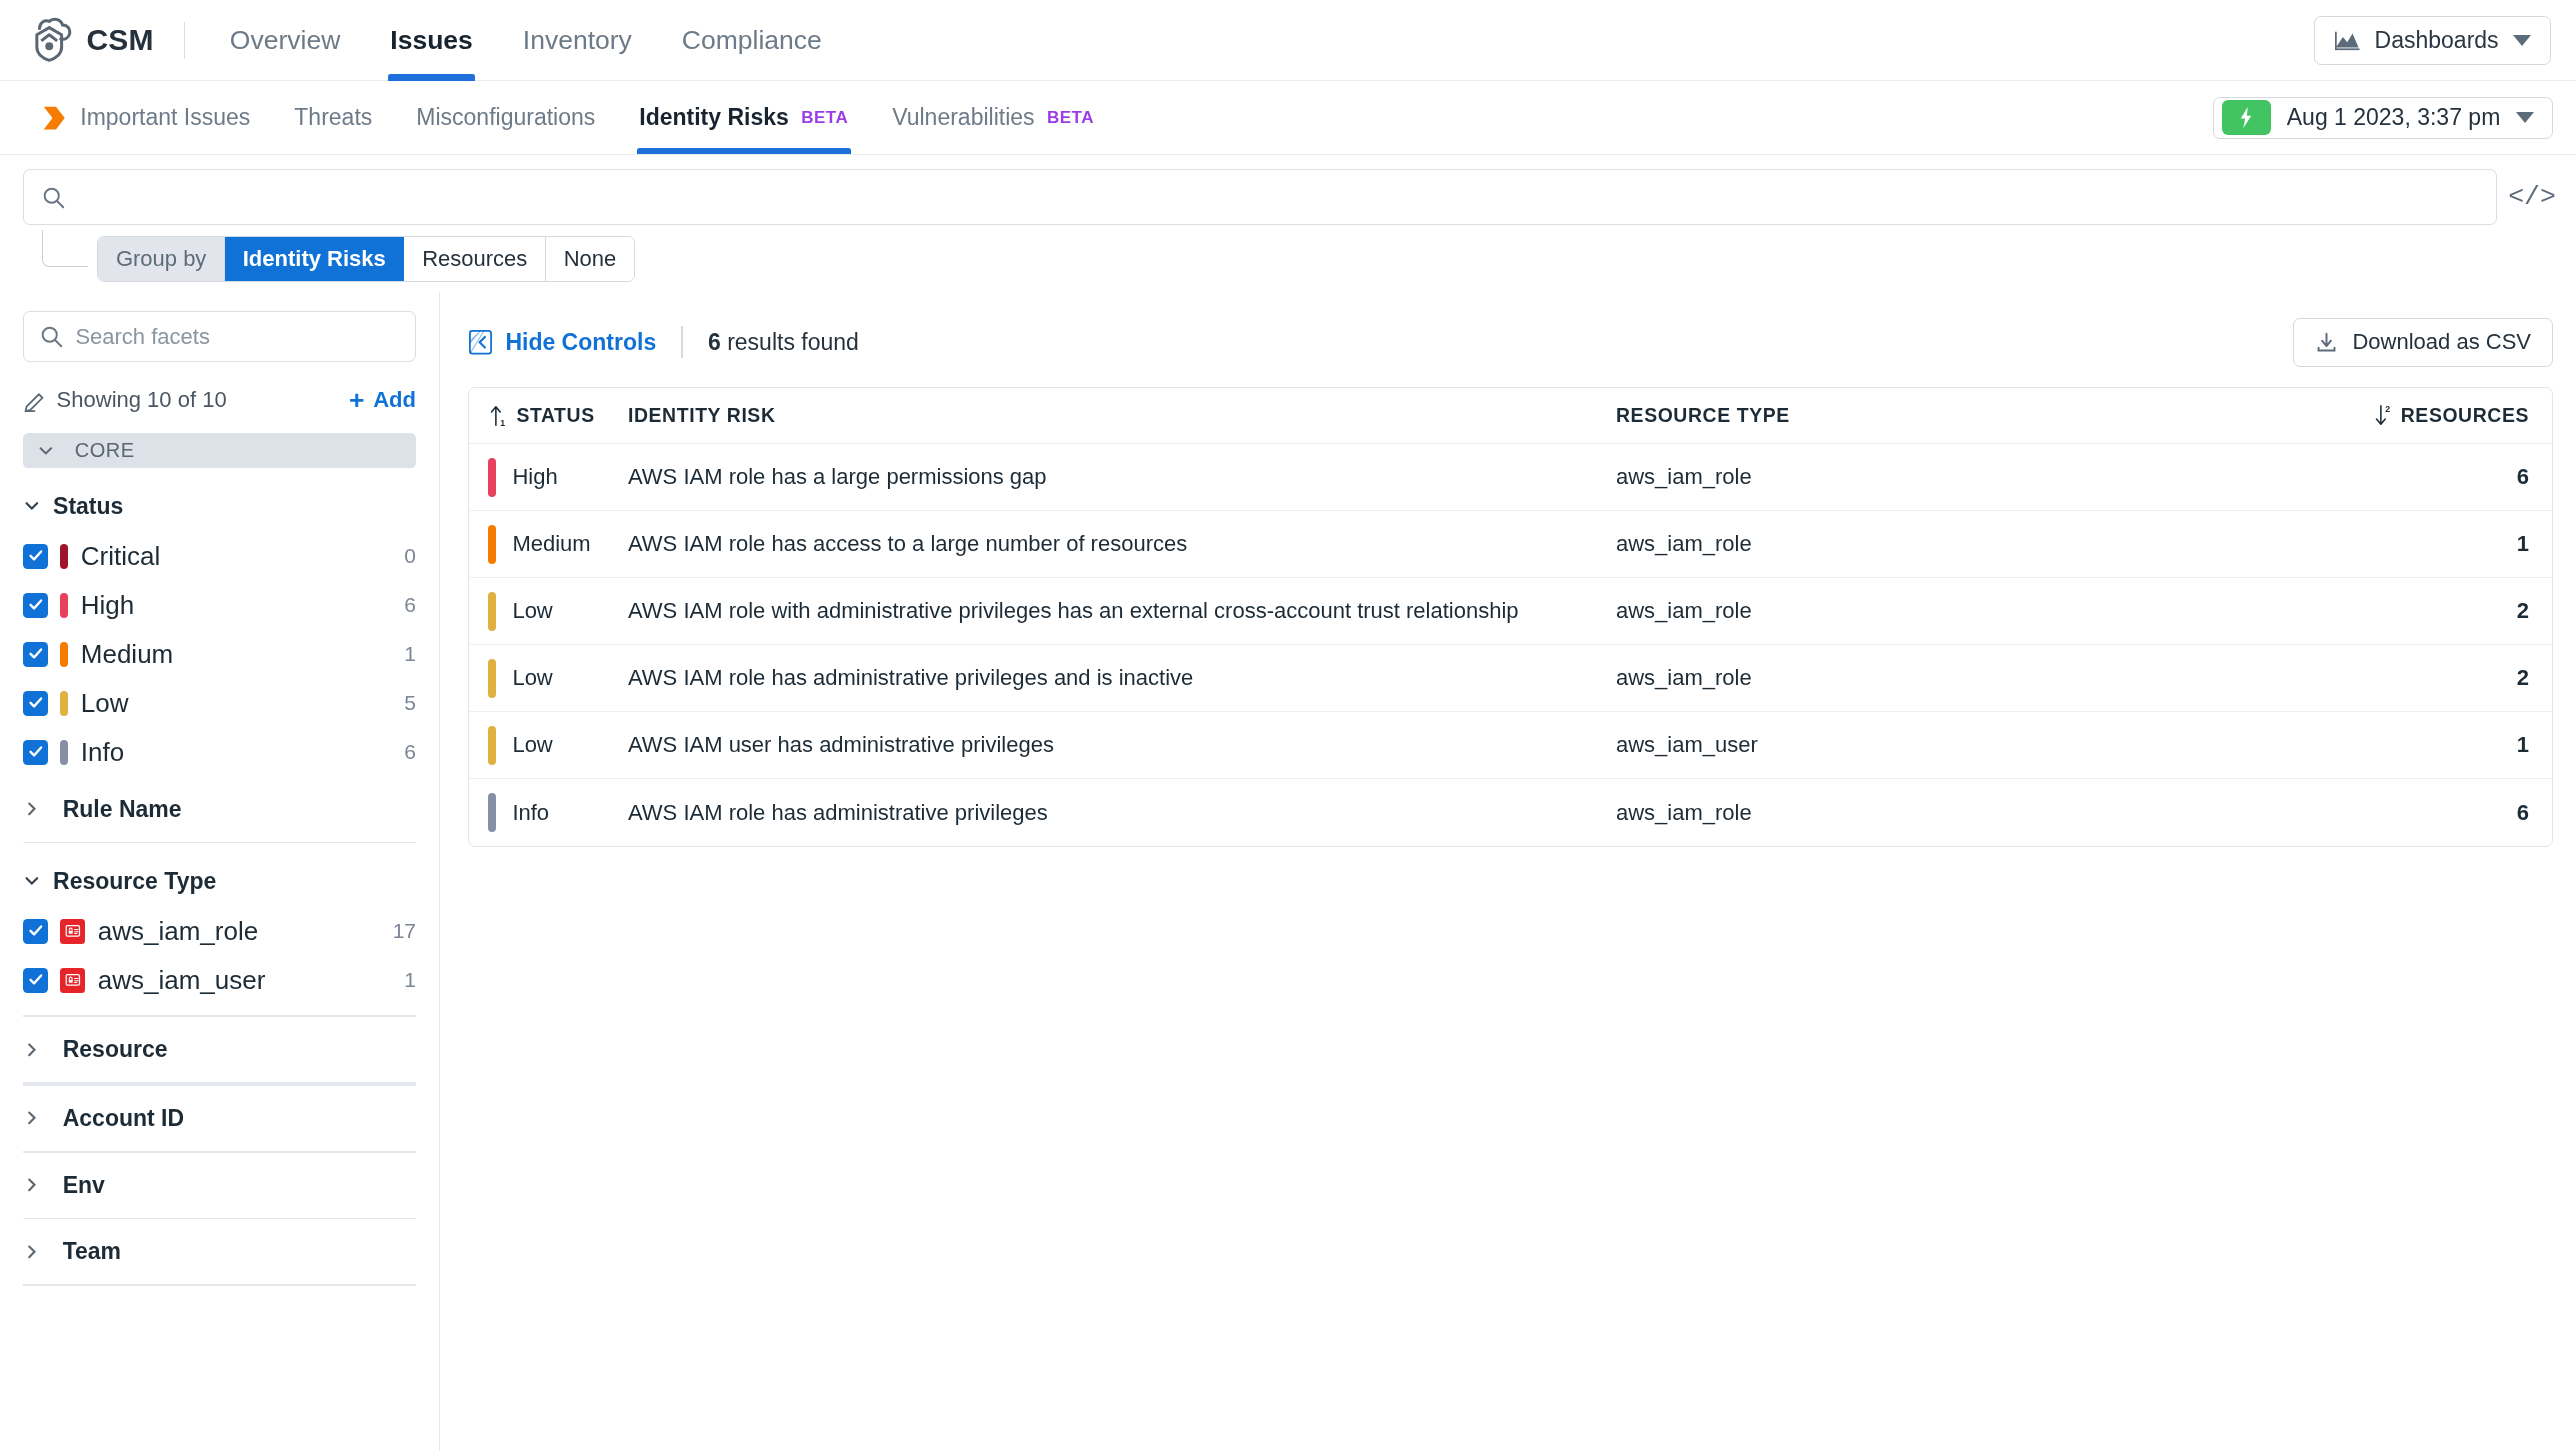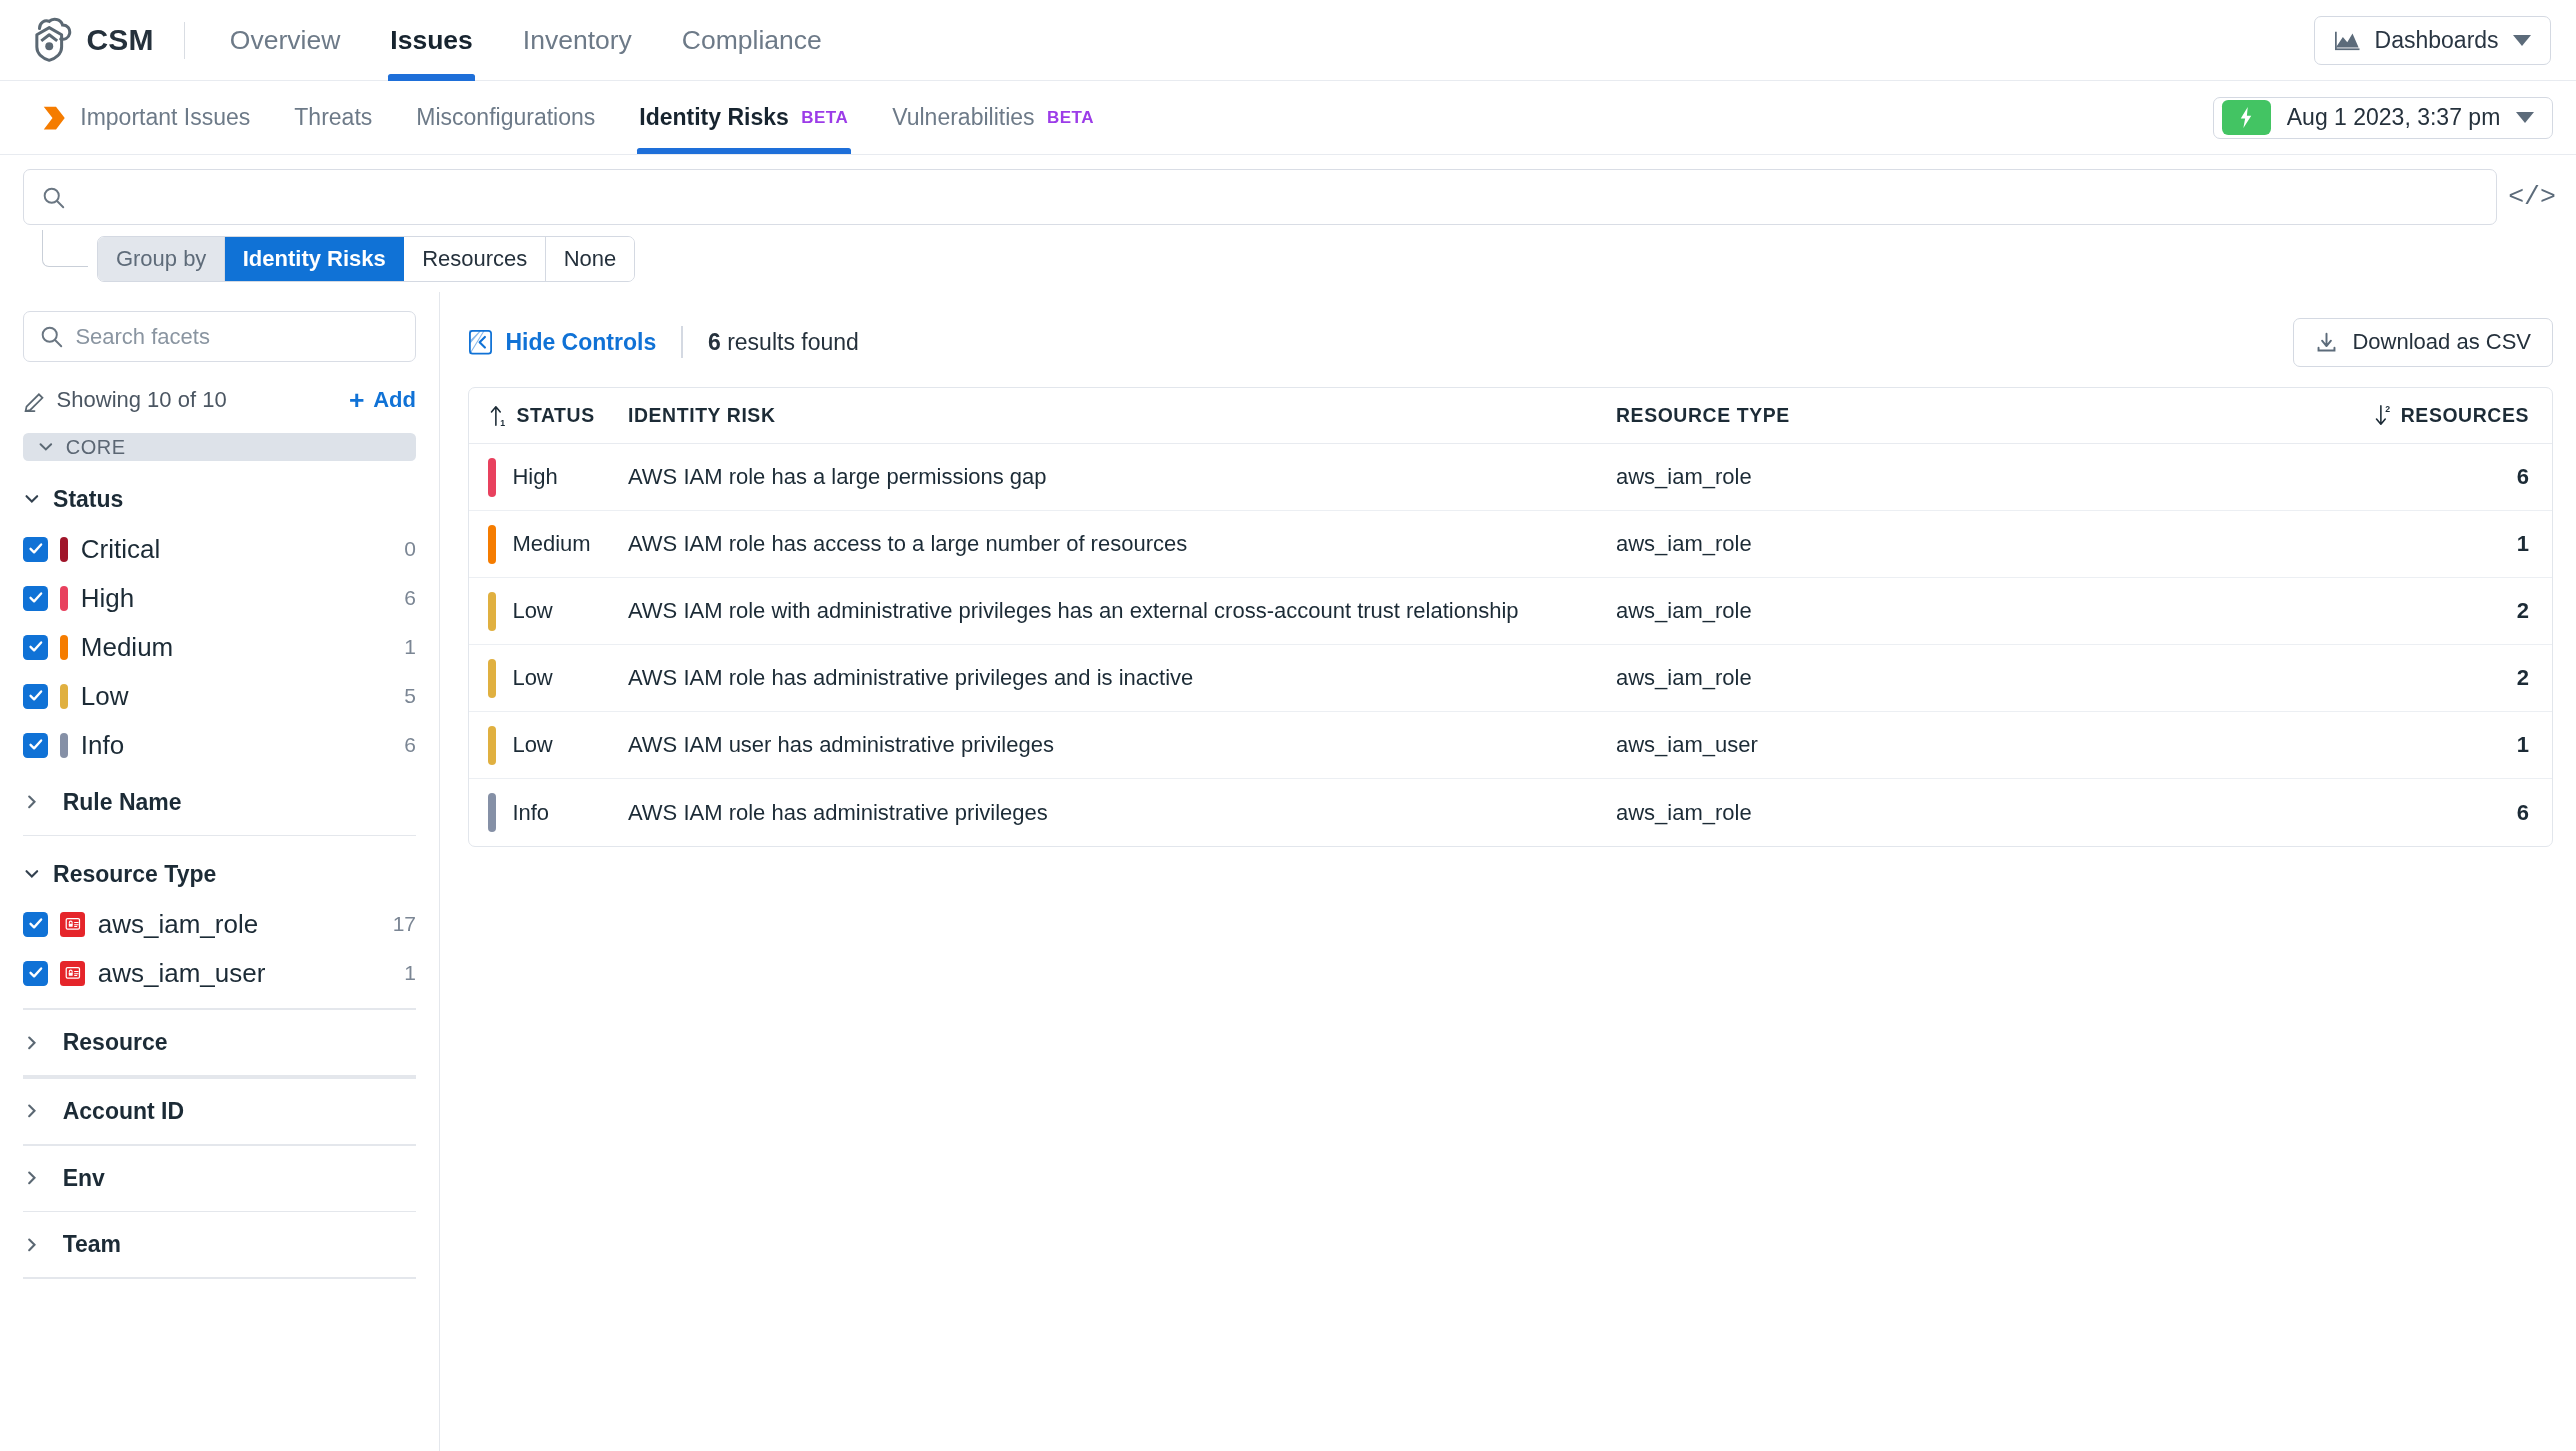--- a/index.html
+++ b/index.html
@@ -168,22 +168,22 @@
   }
   .pencil-icon { width: 23px; height: 23px; margin-right: 10.6px; display:block; }
   .showing-text { font-size: 22px; color: #4b5662; }
   .add-link {
     margin-left: auto; display:flex; align-items:center; gap: 8.8px;
     color: #1072d6; font-size: 22px; font-weight: 600; cursor: pointer;
   }
   .plus-glyph { font-size: 26.5px; line-height: 1; font-weight: 700; }
 
   .core-bar {
-    background: #dde2e9; border-radius: 5.3px; height: 28px;
-    display: flex; align-items: center; gap: 11px; padding: 8px 14px;
+    background: #dde2e9; border-radius: 5.3px; height: 35px;
+    display: flex; align-items: center; gap: 20px; padding: 8px 14px;
     margin-top: 1.8px; cursor: pointer;
   }
   .core-label { font-size: 20px; color: #5b6673; letter-spacing: 0.5px; }
 
   .facet-group { padding-top: 12.4px; }
   .facet-head {
     display:flex; align-items:center; gap: 12.4px;
     height: 51px; cursor: pointer;
   }
   .facet-title { font-size: 23px; font-weight: 700; color: #1c2b36; }

